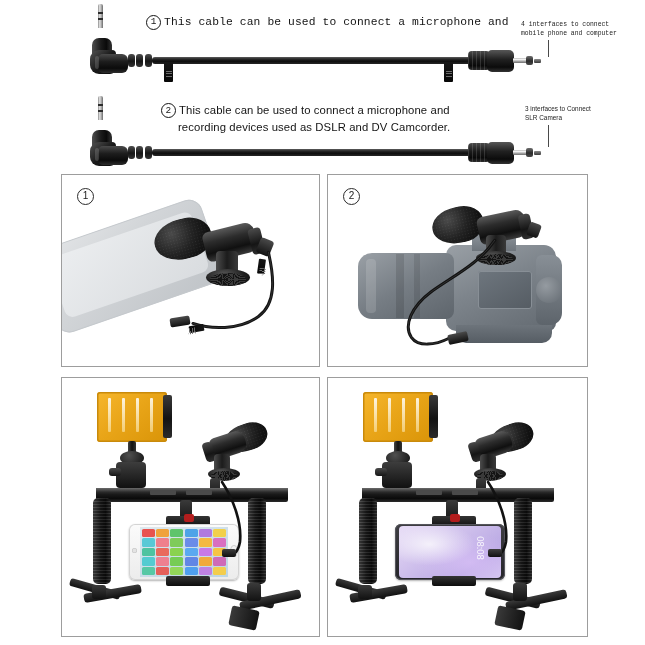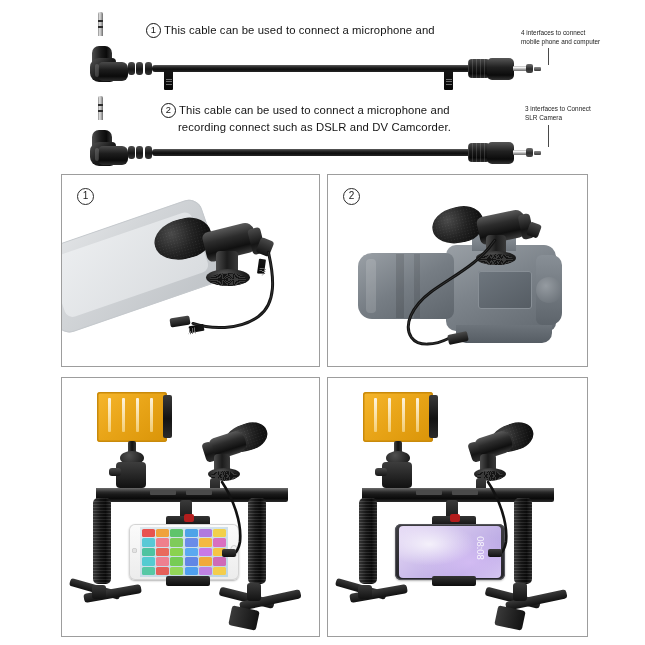--- a/index.html
+++ b/index.html
@@ -21,21 +21,21 @@
     left: 0; top: 0;
     width: 645px; height: 645px;
     background: #fff;
   }
 
   
   .abs { position: absolute; }
 
   
   .cable-row { position: absolute; left: 0; width: 645px; }
-  .cable-row-1 { top: 8px;  height: 95px; }
+  .cable-row-1 { top: 0px;  height: 95px; font-family: Liberation Mono, monospace; }
   .cable-row-2 { top: 92px; height: 80px; }
 
   
   .caption {
     position: absolute;
     font-size: 11.3px;
     line-height: 17px;
     color: #141414;
     letter-spacing: .01em;
     white-space: nowrap;
@@ -391,21 +391,21 @@
     <div class="st-plug" style="left:468px; top:50px;">
       <div class="st-grip"></div>
       <div class="st-body"></div>
       <div class="st-shaft"></div>
       <div class="st-nub"></div>
       <div class="st-nub2"></div>
     </div>
 
     <div class="caption" style="left:161px; top:10px;">
       <span class="num">2</span><span>This cable can be used to connect a microphone and</span>
-      <span class="l2">recording connect such as DSLR and DV Camcorder.</span>
+      <span class="l2">recording devices used as DSLR and DV Camcorder.</span>
     </div>
 
     <div class="annot" style="left:525px; top:12px;">
       <div>3 interfaces to Connect</div>
       <div>SLR Camera</div>
     </div>
     <div class="annot-leader" style="left:548px; top:33px; height:22px;"></div>
   </div>
 
   <div class="panel" style="left:61px; top:174px; width:259px; height:193px;">

